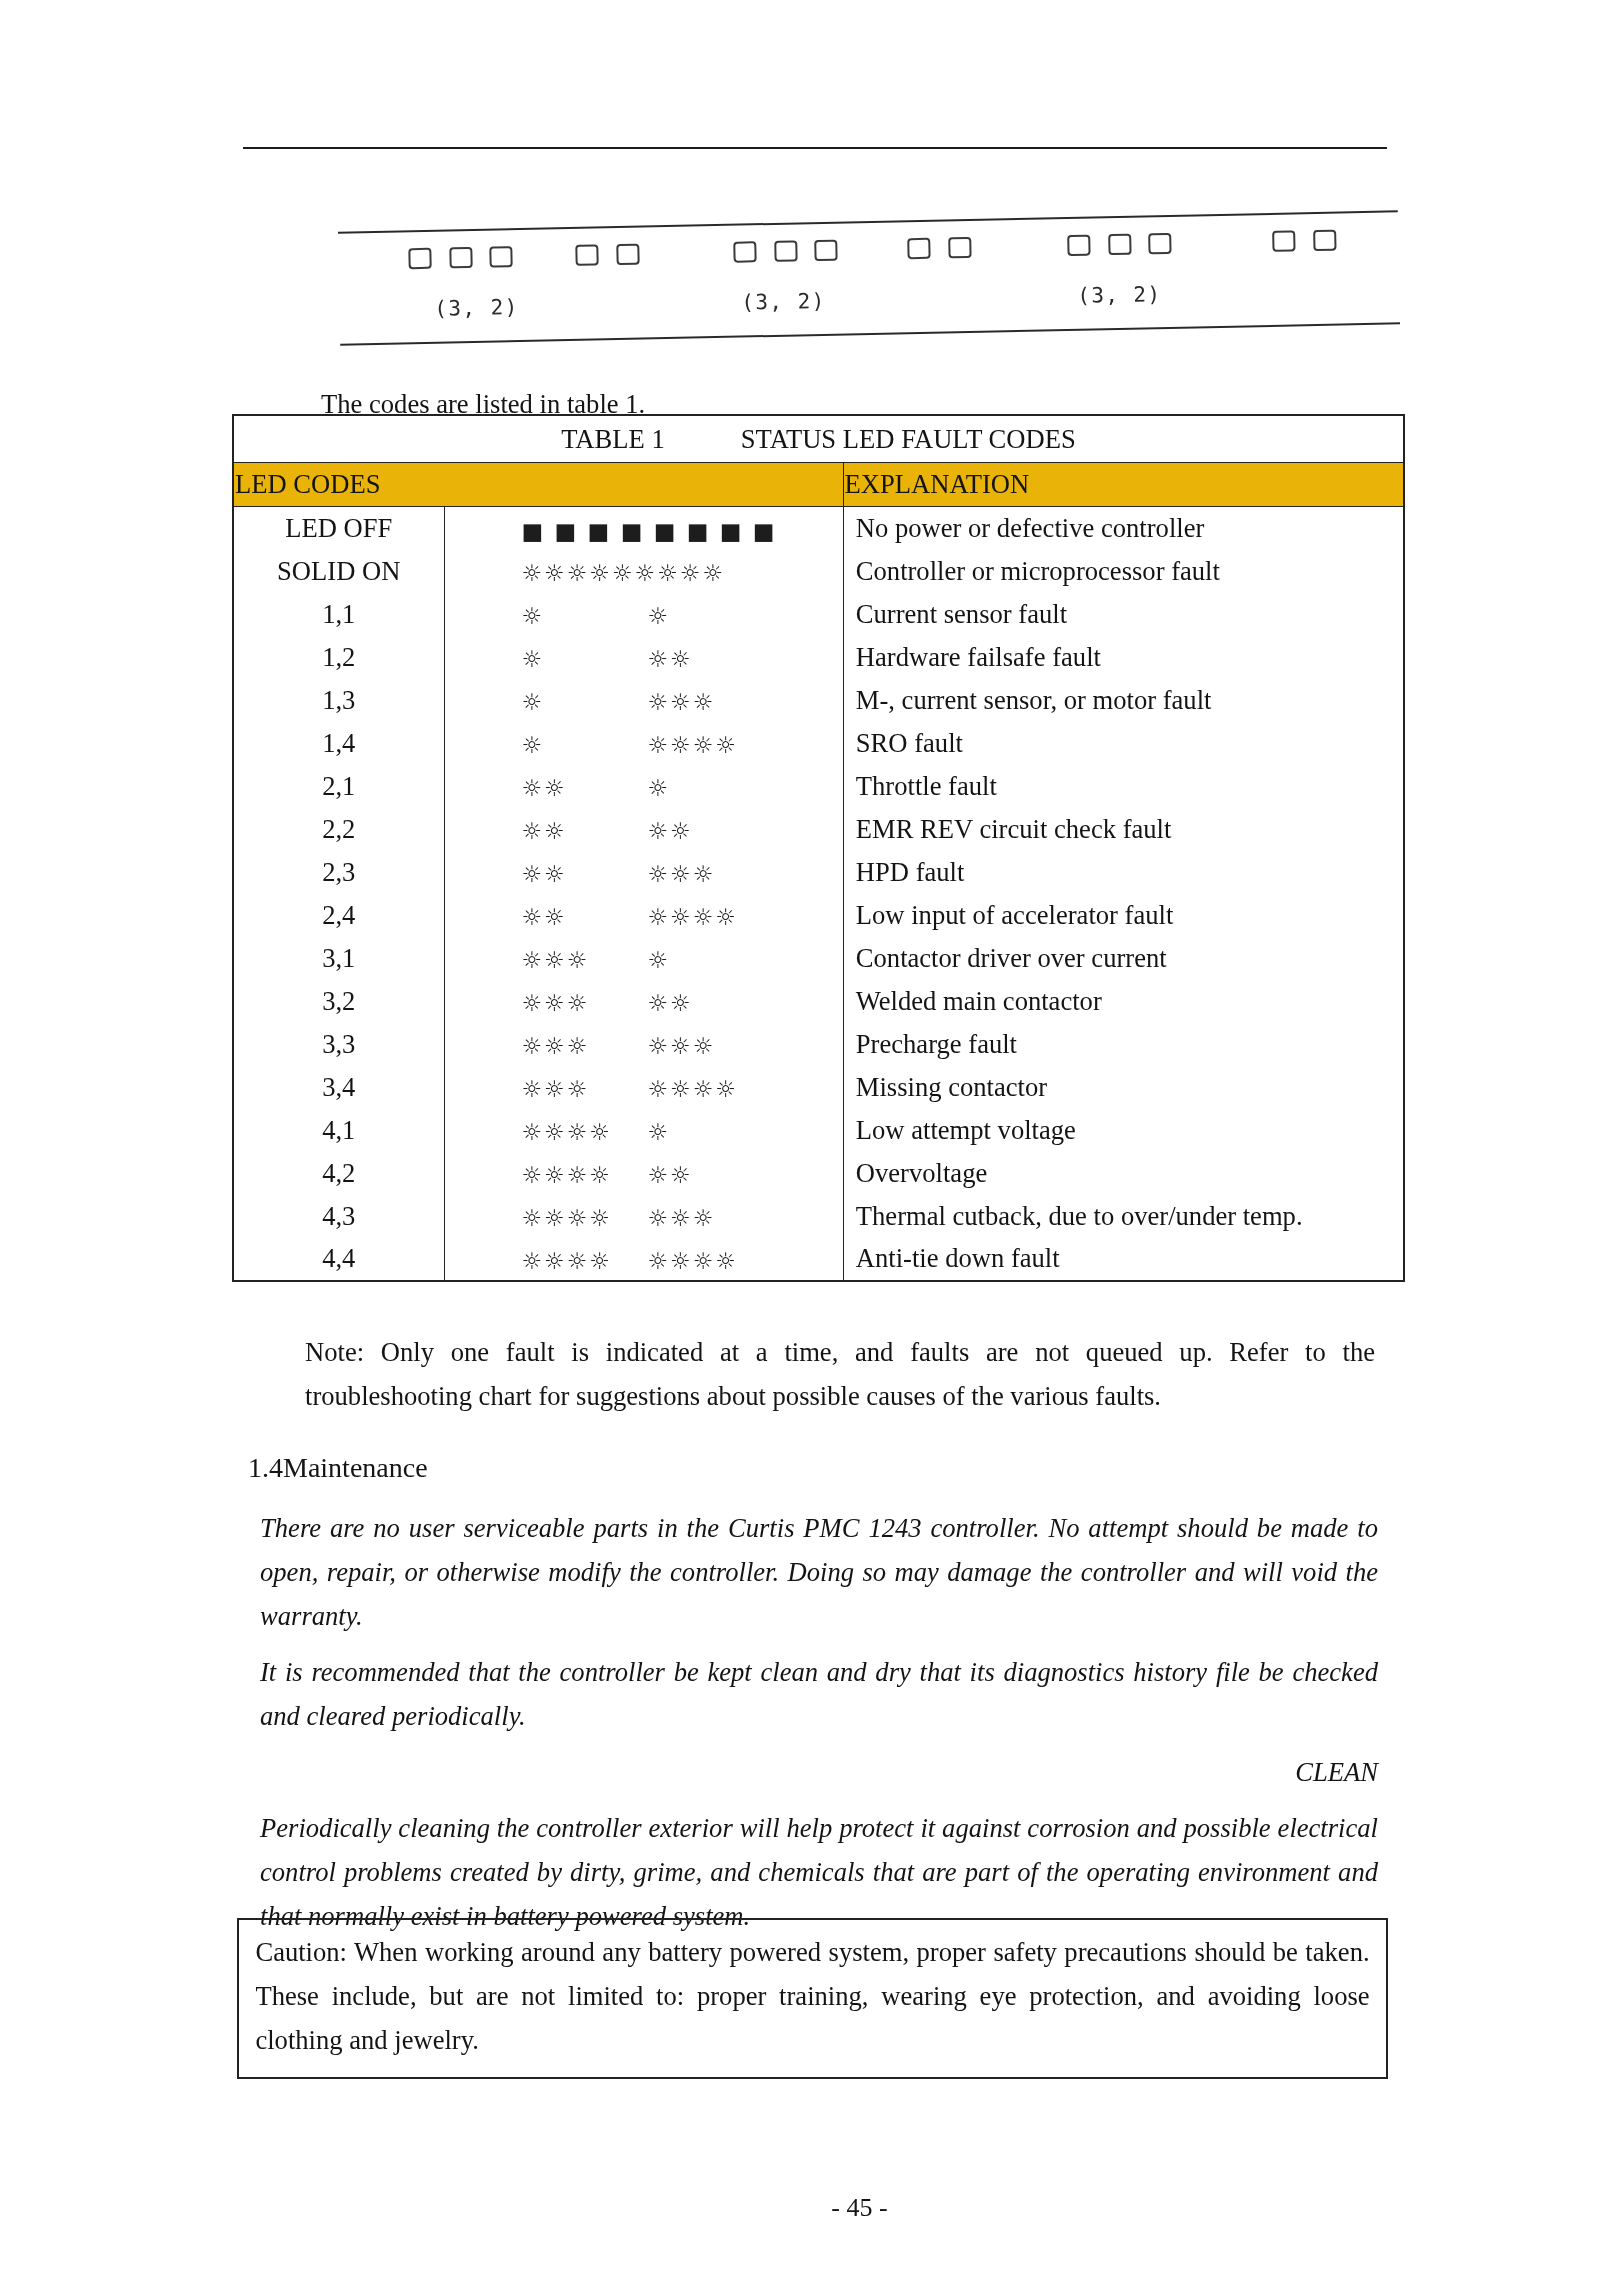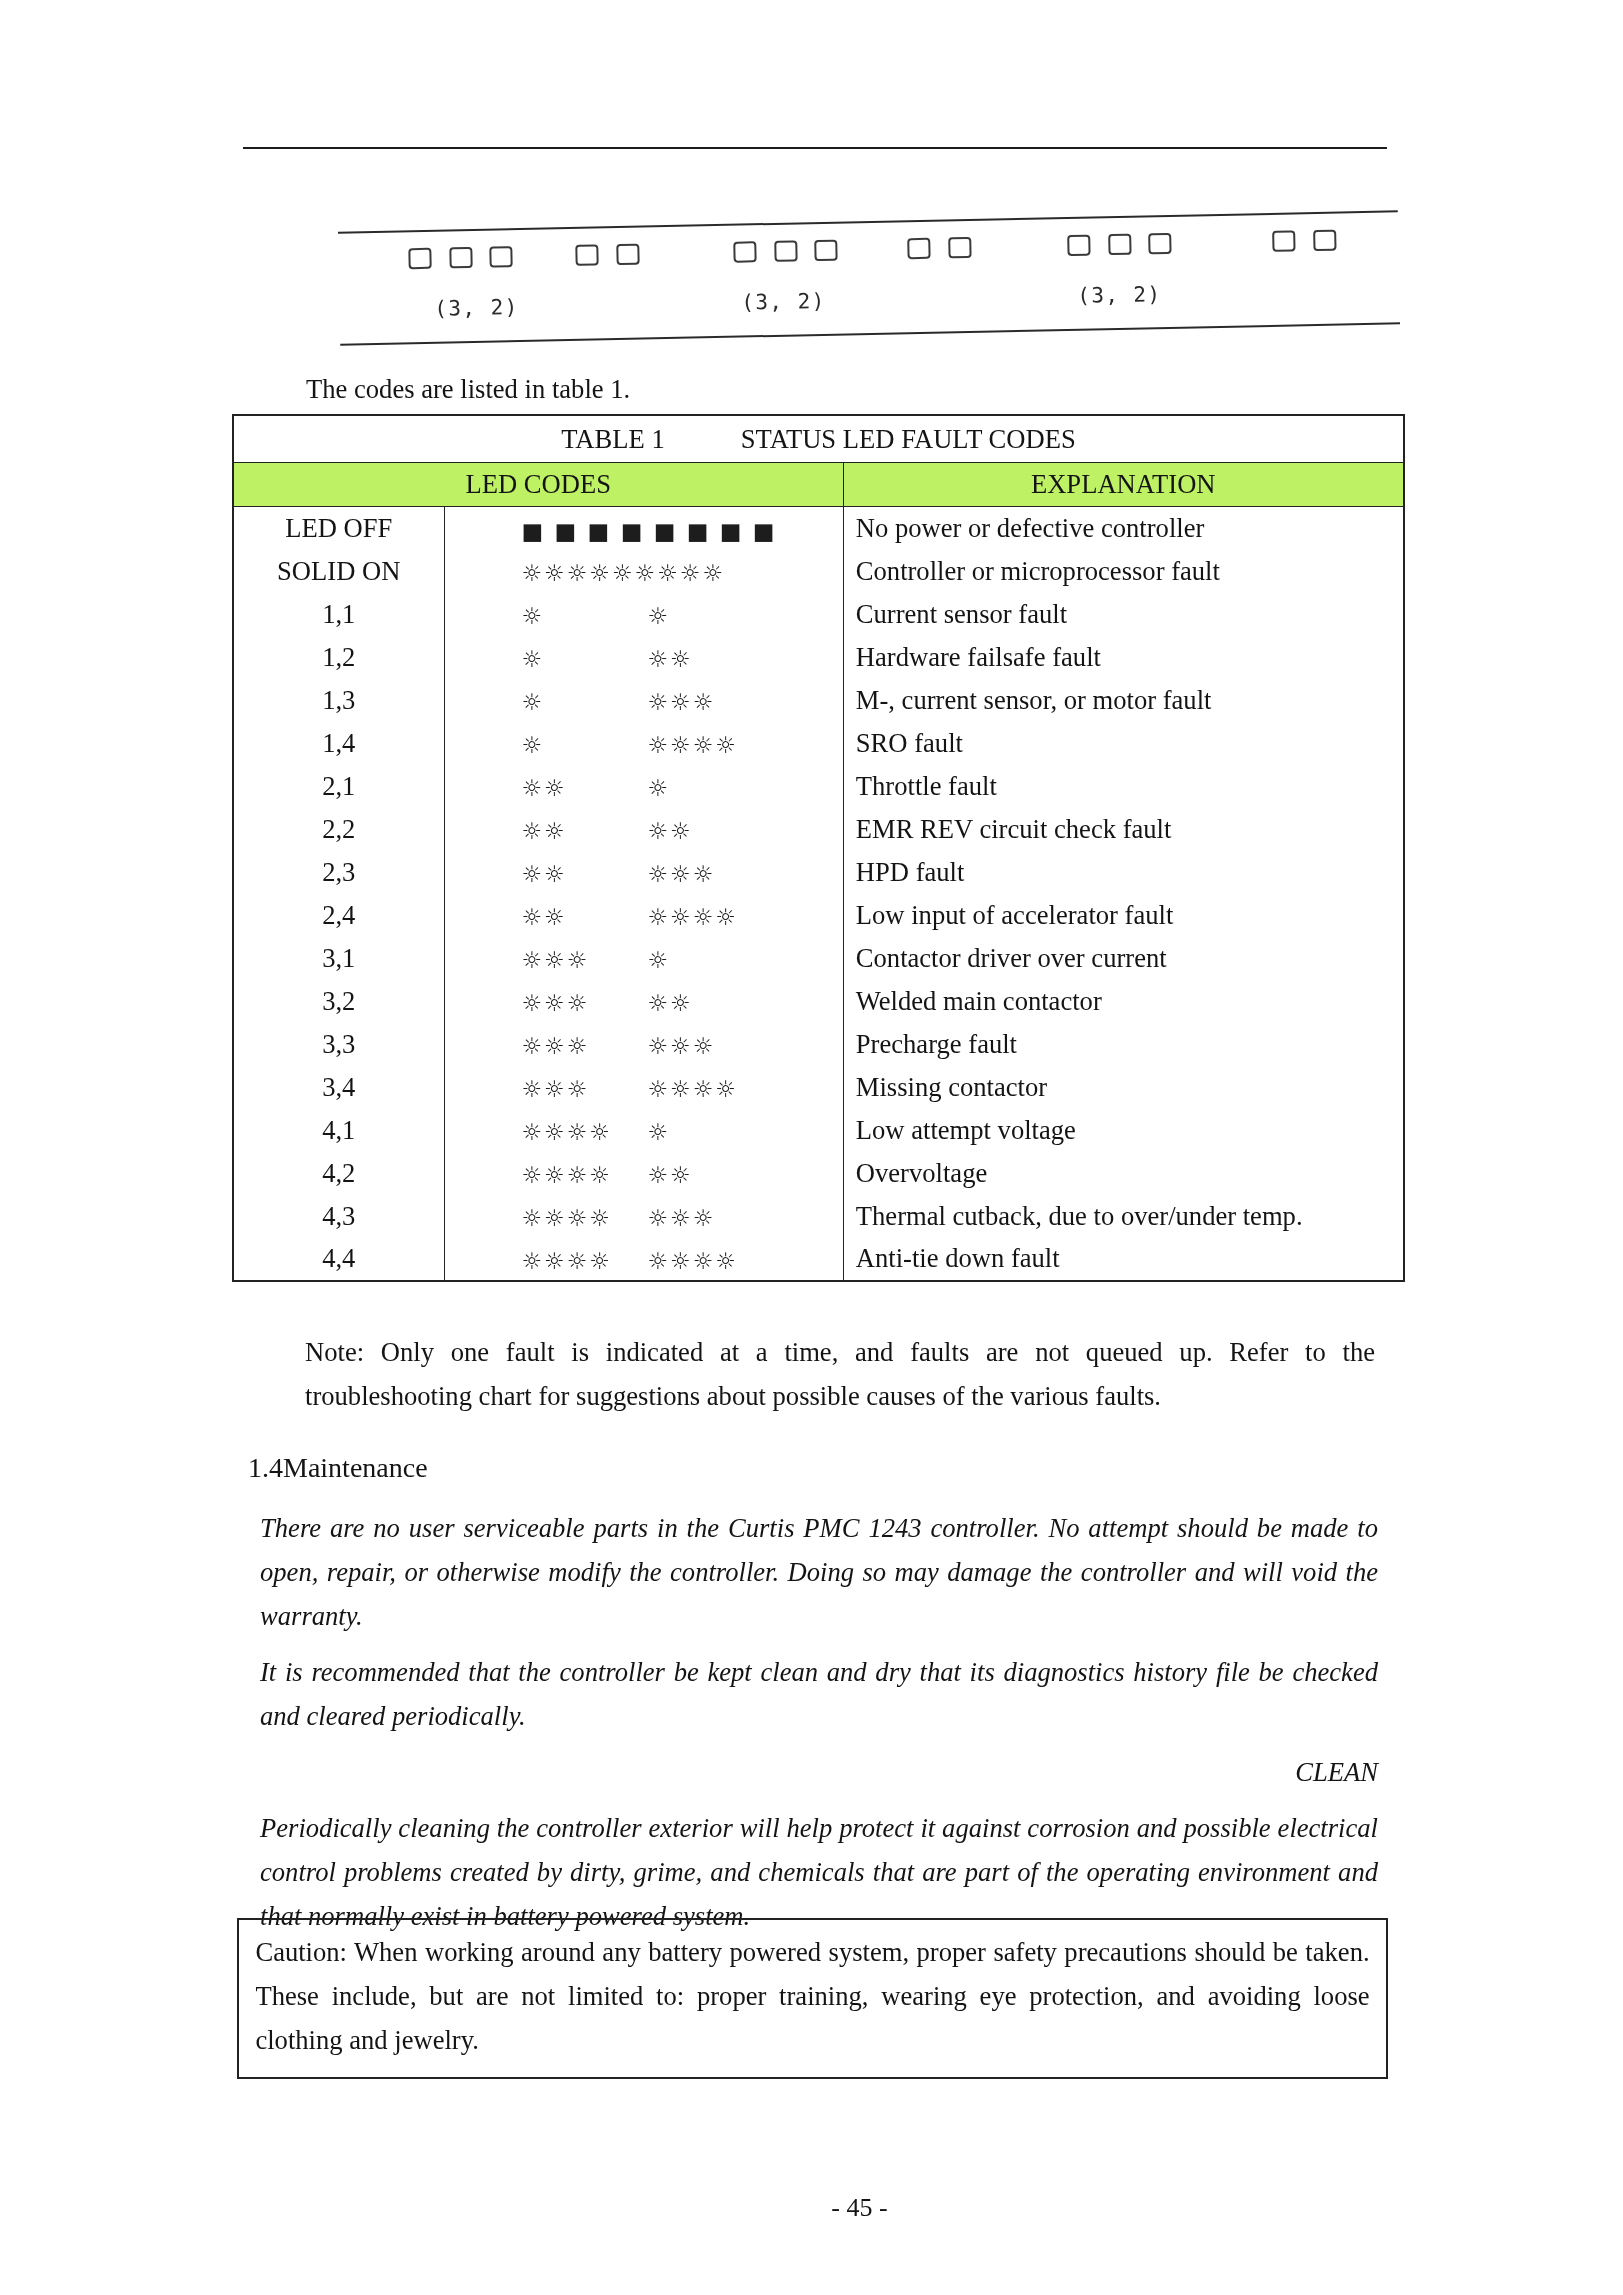--- a/index.html
+++ b/index.html
@@ -21,32 +21,32 @@
   }
   .squares-row{position:absolute;left:0;top:0;width:100%;height:100%;}
   .sq-group{position:absolute;top:16.4px;display:flex;gap:17.7px;}
   .sq{width:23px;height:21px;border:2.7px solid #3a3a3a;border-radius:4.1px;background:#fff;box-sizing:border-box;}
   .diag-label{
     position:absolute;top:65px;transform:translateX(-50%);
     font-family:"DejaVu Sans Mono", monospace;font-size:21px;color:#2a2a2a;letter-spacing:1.4px;white-space:nowrap;
   }
 
   
-  .intro{position:absolute;left:305px;top:373px;font-size:26.6px;margin:1px;}
+  .intro{position:absolute;left:305px;top:373px;font-size:26.6px;margin:16px;}
 
   
   .fault-table{
     position:absolute;left:232px;top:414px;width:1171px;
     border-collapse:collapse;table-layout:fixed;font-size:26.6px;color:#141414;
     border:2px solid #222;
   }
   .fault-table td{vertical-align:middle;}
   tr.title-row td{height:44px;border-bottom:1.4px solid #222;}
   .title-flex{display:flex;justify-content:center;align-items:center;gap:76px;}
-  tr.header-row td{height:41px;border-bottom:1.4px solid #222;background:#bef264;text-align:center;}
+  tr.header-row td{height:41px;border-bottom:1.4px solid #222;background:#eab308;}
   tr.header-row td.h-led{border-right:1.4px solid #222;}
   tr.body-row{height:43px;}
   td.c-label{text-align:center;border-right:1.4px solid #222;}
   td.c-pattern{border-right:1.4px solid #222;white-space:nowrap;}
   .p1,.p2{
     display:inline-block;font-family:"DejaVu Sans", sans-serif;
     font-size:23px;letter-spacing:2px;color:#1d1d1d;vertical-align:middle;
   }
   .p1{margin-left:76px;min-width:126px;}
   td.c-expl{padding-left:12.3px;text-align:left;}

